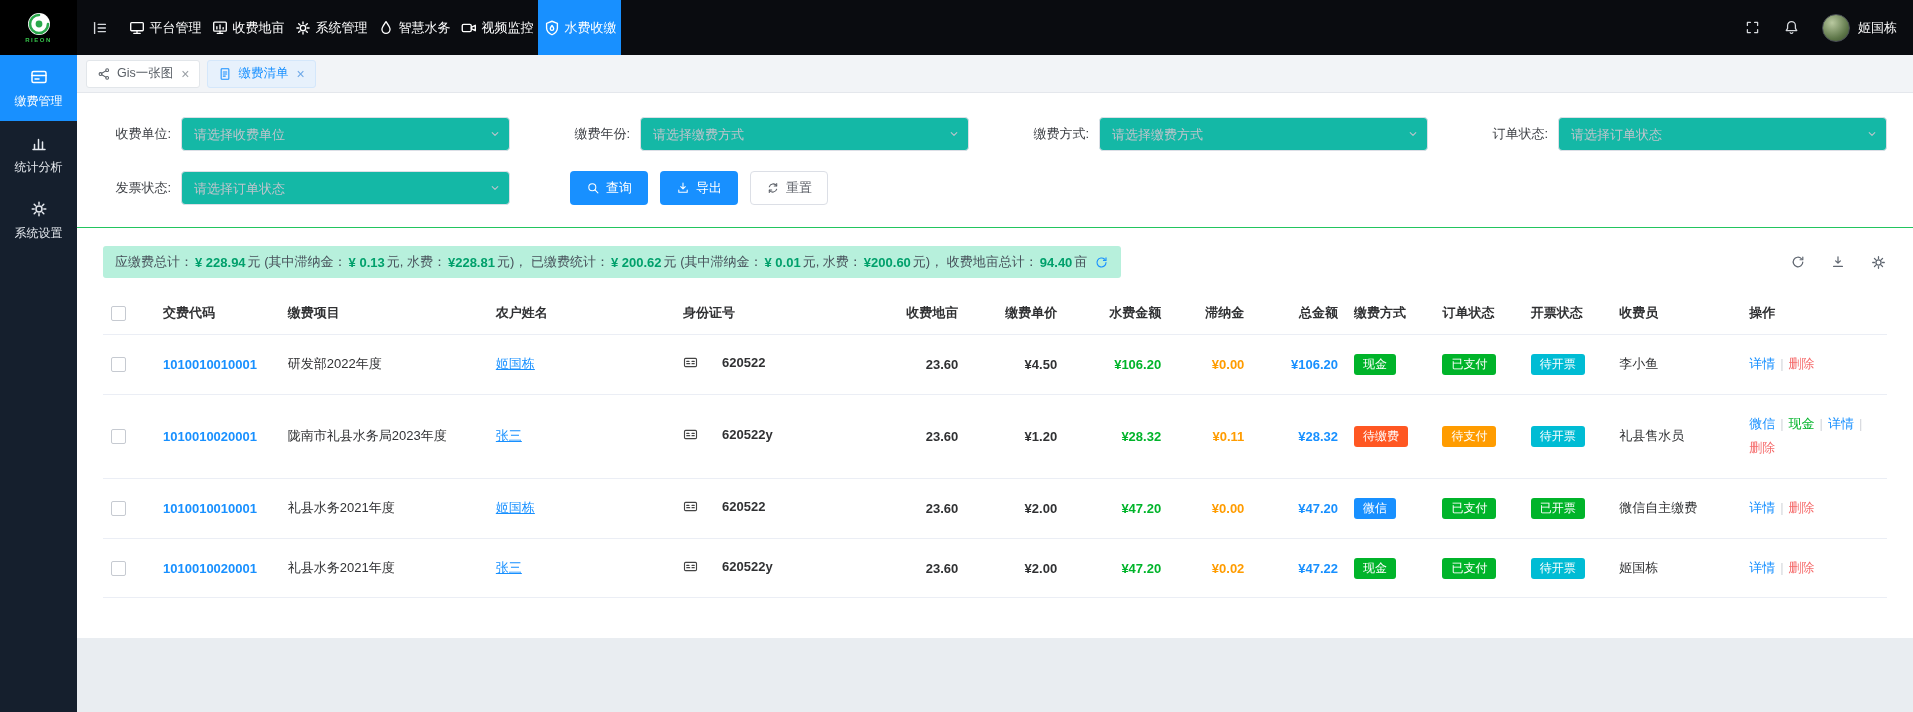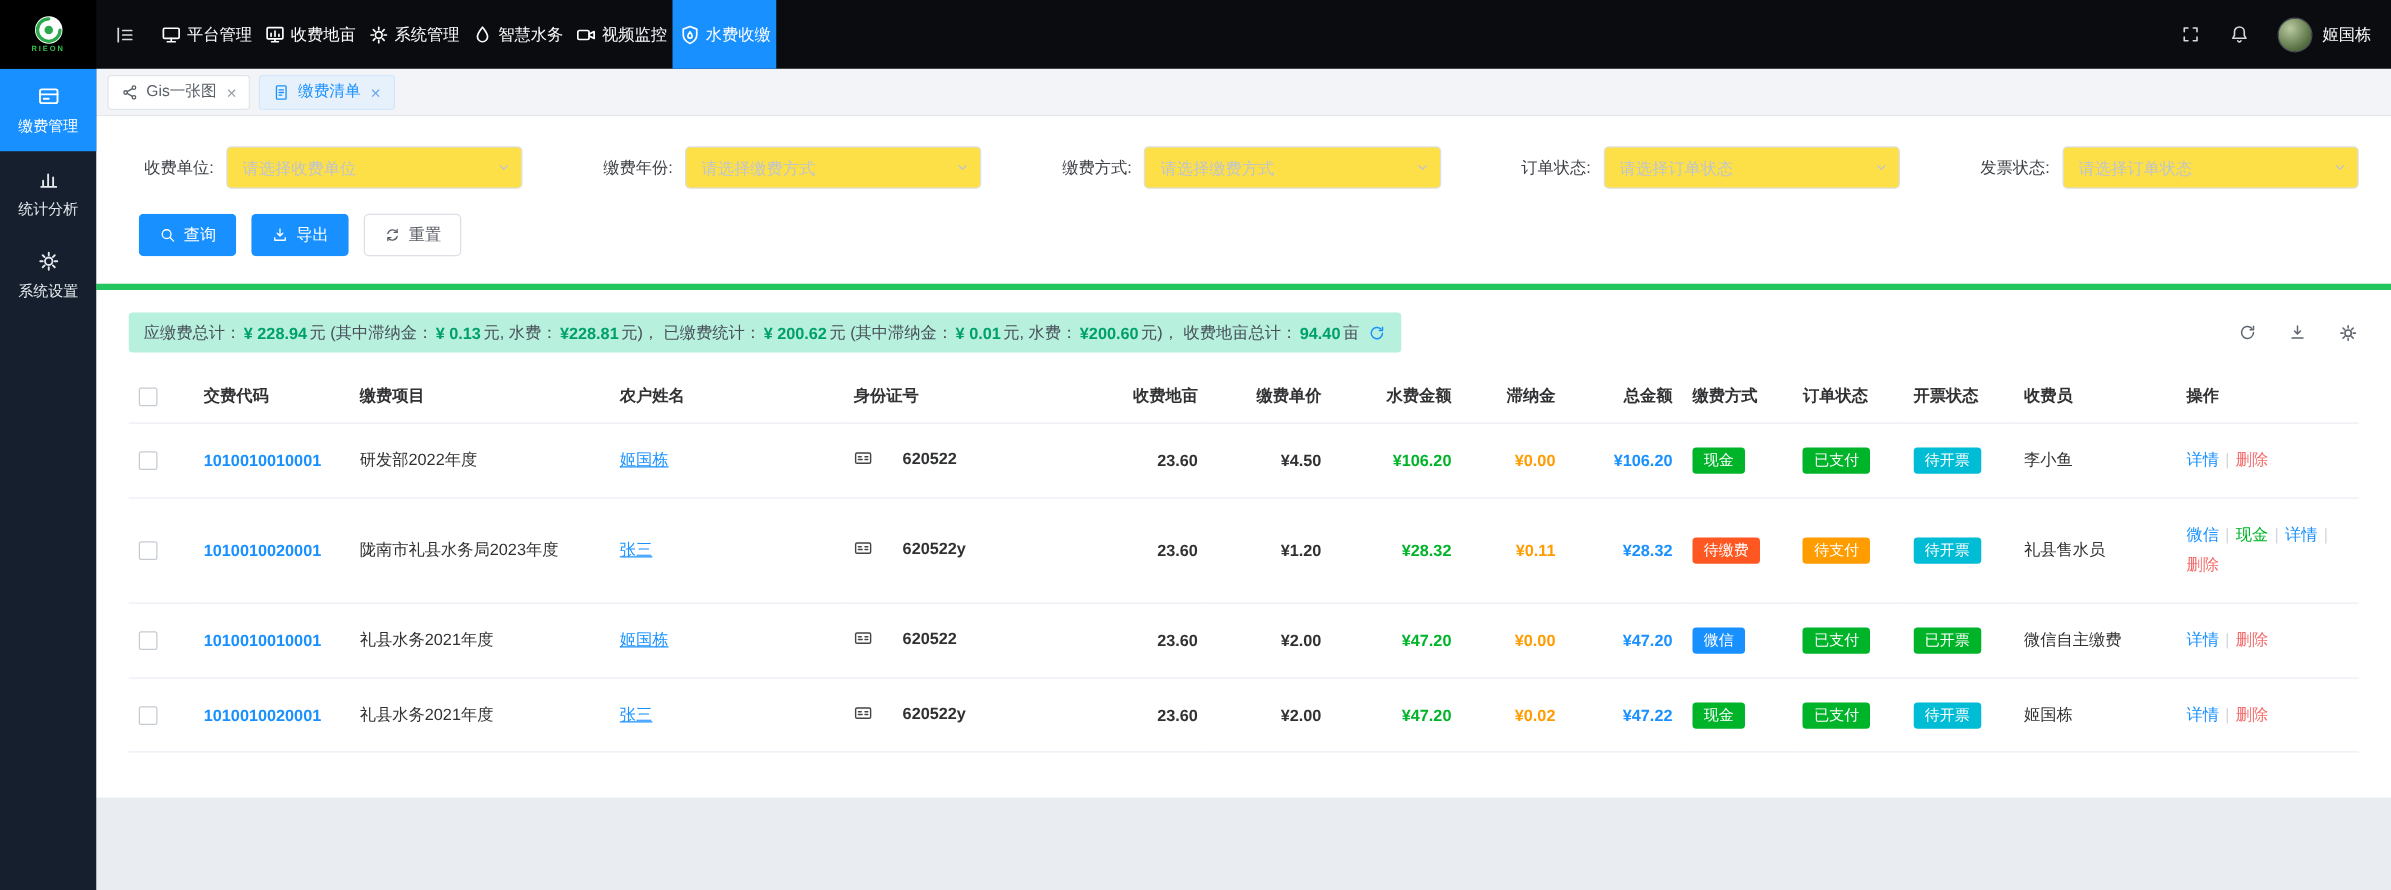--- a/index.html
+++ b/index.html
@@ -32,25 +32,25 @@
   .main{margin-left:77px;height:657px}
   .tabbar{height:38px;background:#f2f4f7;display:flex;align-items:center;padding:0 9px;gap:7px;border-bottom:1px solid #e4e7ec}
   .tab{height:28px;display:inline-flex;align-items:center;gap:6px;padding:0 10px;background:#fff;border:1px solid #e2e6ea;font-size:12.5px;color:#595f66;border-radius:3px;cursor:pointer}
   .tab.active{background:#e7f1fc;color:var(--accent);border-color:#d4e7fb}
   .tab .close{color:#9aa0a6;font-size:14px;margin-left:2px;line-height:1}
   .tab.active .close{color:#6ea8e8}
 
   .content{background:#fff;height:545px}
 
   
-  .filters{display:grid;grid-template-columns:repeat(5,1fr);column-gap:52px;row-gap:20px;padding:24px 26px 22px;border-bottom:5px solid #22c55e}
+  .filters{display:grid;grid-template-columns:repeat(4,1fr);column-gap:52px;row-gap:20px;padding:24px 26px 22px;border-bottom:1px solid #22c55e}
   .field{display:flex;align-items:center;gap:10px}
   .field-label{width:68px;text-align:right;color:#3c3f44;font-size:13px;flex:none}
   .control{position:relative;flex:1;height:34px}
-  .control input{width:100%;height:100%;border:1px solid #dcdfe6;border-radius:4px;padding:0 28px 0 12px;font-size:13px;color:#333;font-family:inherit;background:#fde047;outline:none}
+  .control input{width:100%;height:100%;border:1px solid #dcdfe6;border-radius:4px;padding:0 28px 0 12px;font-size:13px;color:#333;font-family:inherit;background:#14b8a6;outline:none}
   .control input::placeholder{color:#c0c4cc}
   .control .chev{position:absolute;right:8px;top:50%;transform:translateY(-50%);color:#c0c4cc}
   .btns{display:flex;align-items:center;gap:12px;padding-left:8px}
   .btn{height:34px;padding:0 15px;border-radius:4px;border:1px solid transparent;font-size:13px;display:inline-flex;align-items:center;gap:6px;cursor:pointer;font-family:Liberation Mono, monospace;white-space:nowrap}
   .btn.primary{background:var(--accent);color:#fff}
   .btn.plain{background:#fff;border-color:#dcdfe6;color:#5a5e66}
 
   
   .table-area{padding:16px 26px 0}
   .toolbar{display:flex;align-items:center;margin:2px 0 14px}

